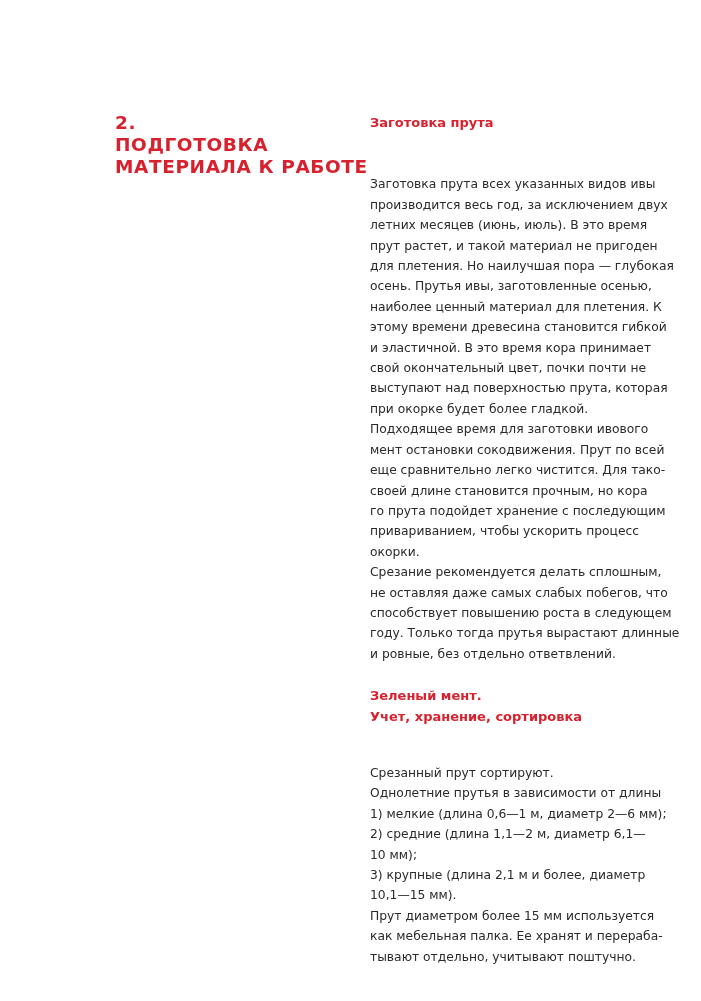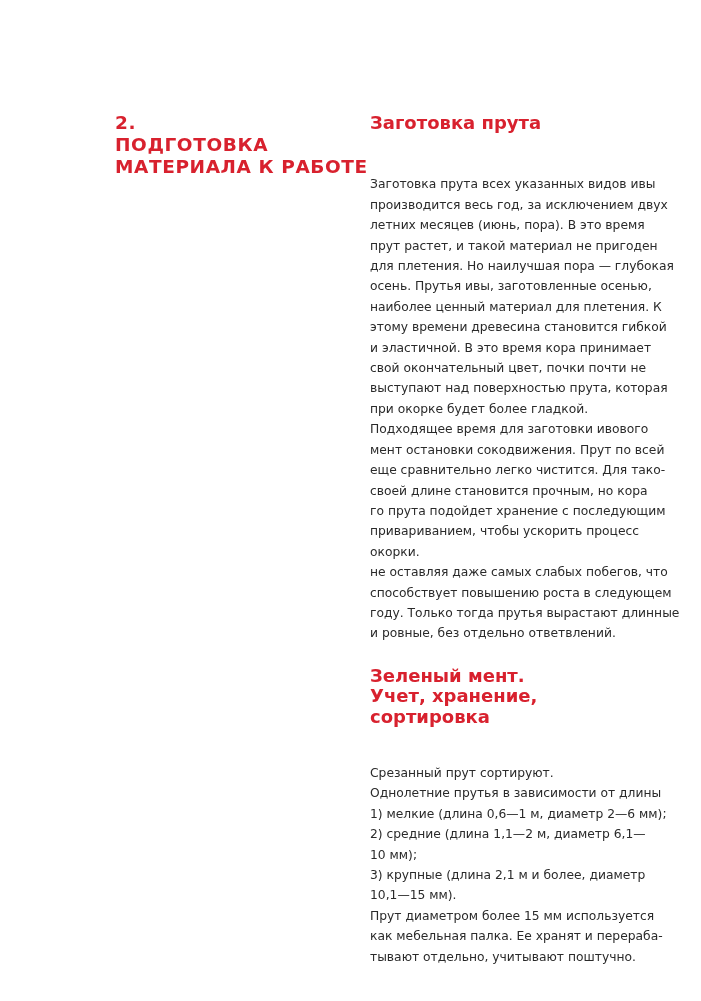--- a/index.html
+++ b/index.html
@@ -9,21 +9,21 @@
       position: absolute; left: 115px; top: 112px; width: 250px;
       font-family: "DejaVu Sans", sans-serif; font-weight: bold;
       color: #d8212e; font-size: 18.5px; line-height: 22px; letter-spacing: 0.6px;
     }
     .chapter div { white-space: nowrap; }
     .col {
       position: absolute; left: 370px; top: 113px; width: 238px;
       font-family: "DejaVu Sans", sans-serif; color: #2a2a2a;
       font-size: 12.3px; line-height: 20.4px;
     }
-    .h { color: #d8212e; font-weight: bold; font-size: 18px; line-height: 20.4px; }
+    .h { color: #d8212e; font-weight: bold; font-size: 13px; line-height: 20.4px; }
     .h1 { margin-bottom: 19px; }
     .p { text-align: justify; text-align-last: left; }
     .l { display: block; white-space: nowrap; text-align: justify; text-align-last: justify; }
     .l.last { text-align-last: left; }
     .gap1 { height: 22px; }
     .gap2 { height: 18px; }
   </style>
 </head>
 <body>
 
@@ -35,37 +35,38 @@
   </div>
 
   <div class="col">
     <div class="h h1">
       <div>Заготовка прута</div>
     </div>
     <div class="gap1"></div>
     <div id="sec0" class="p">
         <span class="l">Заготовка прута всех указанных видов ивы</span>
         <span class="l">производится весь год, за исключением двух</span>
-        <span class="l">летних месяцев (июнь, пора). В это время</span>
+        <span class="l">летних месяцев (июнь, июль). В это время</span>
         <span class="l">прут растет, и такой материал не пригоден</span>
         <span class="l">для плетения. Но наилучшая пора — глубокая</span>
         <span class="l">осень. Прутья ивы, заготовленные осенью,</span>
         <span class="l">наиболее ценный материал для плетения. К</span>
         <span class="l">этому времени древесина становится гибкой</span>
         <span class="l">и эластичной. В это время кора принимает</span>
         <span class="l">свой окончательный цвет, почки почти не</span>
         <span class="l">выступают над поверхностью прута, которая</span>
         <span class="l last">при окорке будет более гладкой.</span>
         <span class="l">Подходящее время для заготовки ивового</span>
         <span class="l">мент остановки сокодвижения. Прут по всей</span>
         <span class="l">еще сравнительно легко чистится. Для тако-</span>
         <span class="l">своей длине становится прочным, но кора</span>
         <span class="l">го прута подойдет хранение с последующим</span>
         <span class="l">привариванием, чтобы ускорить процесс</span>
         <span class="l last">окорки.</span>
+        <span class="l">Срезание рекомендуется делать сплошным,</span>
         <span class="l">не оставляя даже самых слабых побегов, что</span>
         <span class="l">способствует повышению роста в следующем</span>
         <span class="l">году. Только тогда прутья вырастают длинные</span>
         <span class="l last">и ровные, без отдельно ответвлений.</span>
       </div>
 
     <div class="gap1"></div>
     <div class="h">
       <div>Зеленый мент.</div>
       <div>Учет, хранение, сортировка</div>

